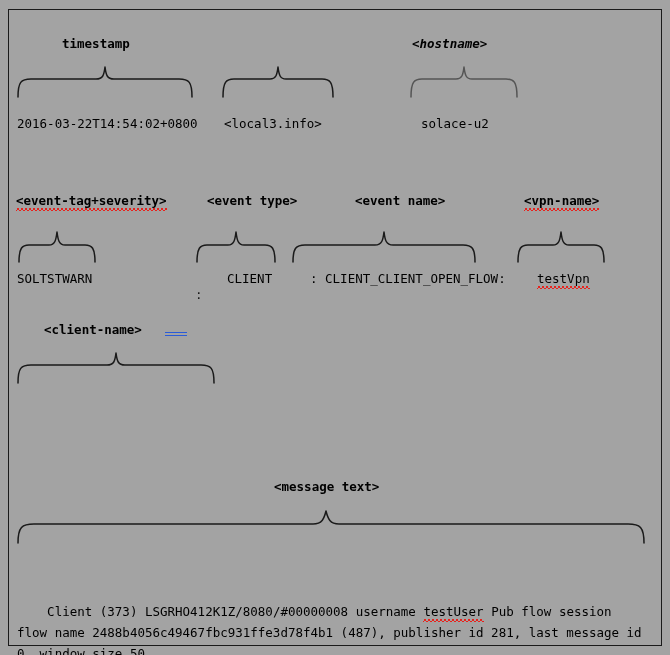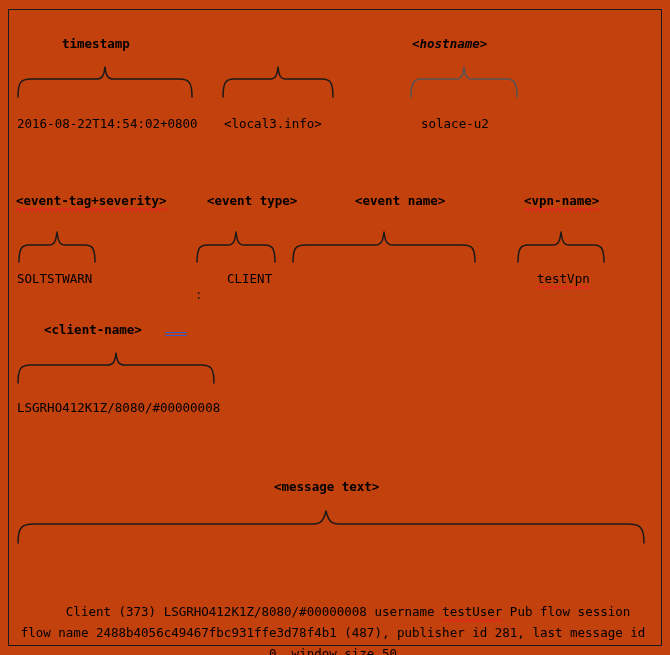--- a/index.html
+++ b/index.html
@@ -7,24 +7,23 @@
     padding: 0;
     background: #ffffff;
   }
   body {
     font-family: "DejaVu Sans Mono", monospace;
   }
   #canvas {
     position: relative;
     width: 670px;
     height: 655px;
-    background: #c2410c;
+    background: #a3a3a3;
     box-sizing: border-box;
     overflow: hidden;
-    text-align: center;
   }
   .frame {
     position: absolute;
     left: 8px;
     top: 9px;
     width: 654px;
     height: 637px;
     border: 1.5px solid #1a1a1a;
     box-sizing: border-box;
   }
@@ -118,21 +117,21 @@
       <path d="M1,31 C1,16 4,13 12,13 L48,13 C54,13 55,9 56,1 C57,9 58,13 64,13 L100,13 C108,13 111,16 111,31" fill="none" stroke="#1a1a1a" stroke-width="1.5" stroke-linecap="round" stroke-linejoin="round"></path>
     </svg>
   </div>
 
   <div class="brace" style="left:410px; top:66px;">
     <svg width="110" height="32" viewBox="0 0 110 32">
       <path d="M1,31 C1,16 4,13 12,13 L46,13 C52,13 53,9 54,1 C55,9 56,13 62,13 L96,13 C104,13 107,16 107,31" fill="none" stroke="#555555" stroke-width="1.5" stroke-linecap="round" stroke-linejoin="round"></path>
     </svg>
   </div>
 
-  <div class="val" style="left:17px; top:116px;">2016-08-22T14:54:02+0800</div>
+  <div class="val" style="left:17px; top:116px;">2016-03-22T14:54:02+0800</div>
 
   <div class="val" style="left:224px; top:116px;">&lt;local3.info&gt;</div>
 
   <div class="val" style="left:421px; top:116px;">solace-u2</div>
 
   <div class="lbl" style="left:16px; top:193px;"><span class="spell">&lt;event-tag+severity&gt;</span></div>
 
   <div class="lbl" style="left:207px; top:193px;">&lt;event type&gt;</div>
 
   <div class="lbl" style="left:355px; top:193px;">&lt;event name&gt;</div>
@@ -165,32 +164,32 @@
 
   <div class="val" style="left:17px; top:271px;">SOLTSTWARN</div>
 
   <div class="link-redact" style="left:165px; top:271px;">
     <span>:</span>
     <span class="bar"></span>
   </div>
 
   <div class="val" style="left:227px; top:271px;">CLIENT</div>
 
+  <div class="val" style="left:310px; top:271px;">: CLIENT_CLIENT_OPEN_FLOW:</div>
 
   <div class="val" style="left:537px; top:271px;"><span class="spell">testVpn</span></div>
 
   <div class="lbl" style="left:44px; top:322px;">&lt;client-name&gt;</div>
 
   <div class="brace" style="left:17px; top:352px;">
     <svg width="200" height="32" viewBox="0 0 200 32">
       <path d="M1,31 C1,16 4,13 14,13 L90,13 C97,13 98,9 99,1 C100,9 101,13 108,13 L184,13 C194,13 197,16 197,31" fill="none" stroke="#1a1a1a" stroke-width="1.5" stroke-linecap="round" stroke-linejoin="round"></path>
     </svg>
   </div>
 
-  <div class="val" style="left:17px; top:400px;">LSGRHO412K1Z/8080/#00000008</div>
 
   <div class="lbl" style="left:274px; top:479px;">&lt;message text&gt;</div>
 
   <div class="brace" style="left:17px; top:510px;">
     <svg width="630" height="34" viewBox="0 0 630 34">
       <path d="M1,33 C1,17 5,14 17,14 L296,14 C305,14 307,9 309,1 C311,9 313,14 322,14 L611,14 C623,14 627,17 627,33" fill="none" stroke="#1a1a1a" stroke-width="1.5" stroke-linecap="round" stroke-linejoin="round"></path>
     </svg>
   </div>
 
   <div class="msgtext" style="left:17px; top:580px; width:632px;">

